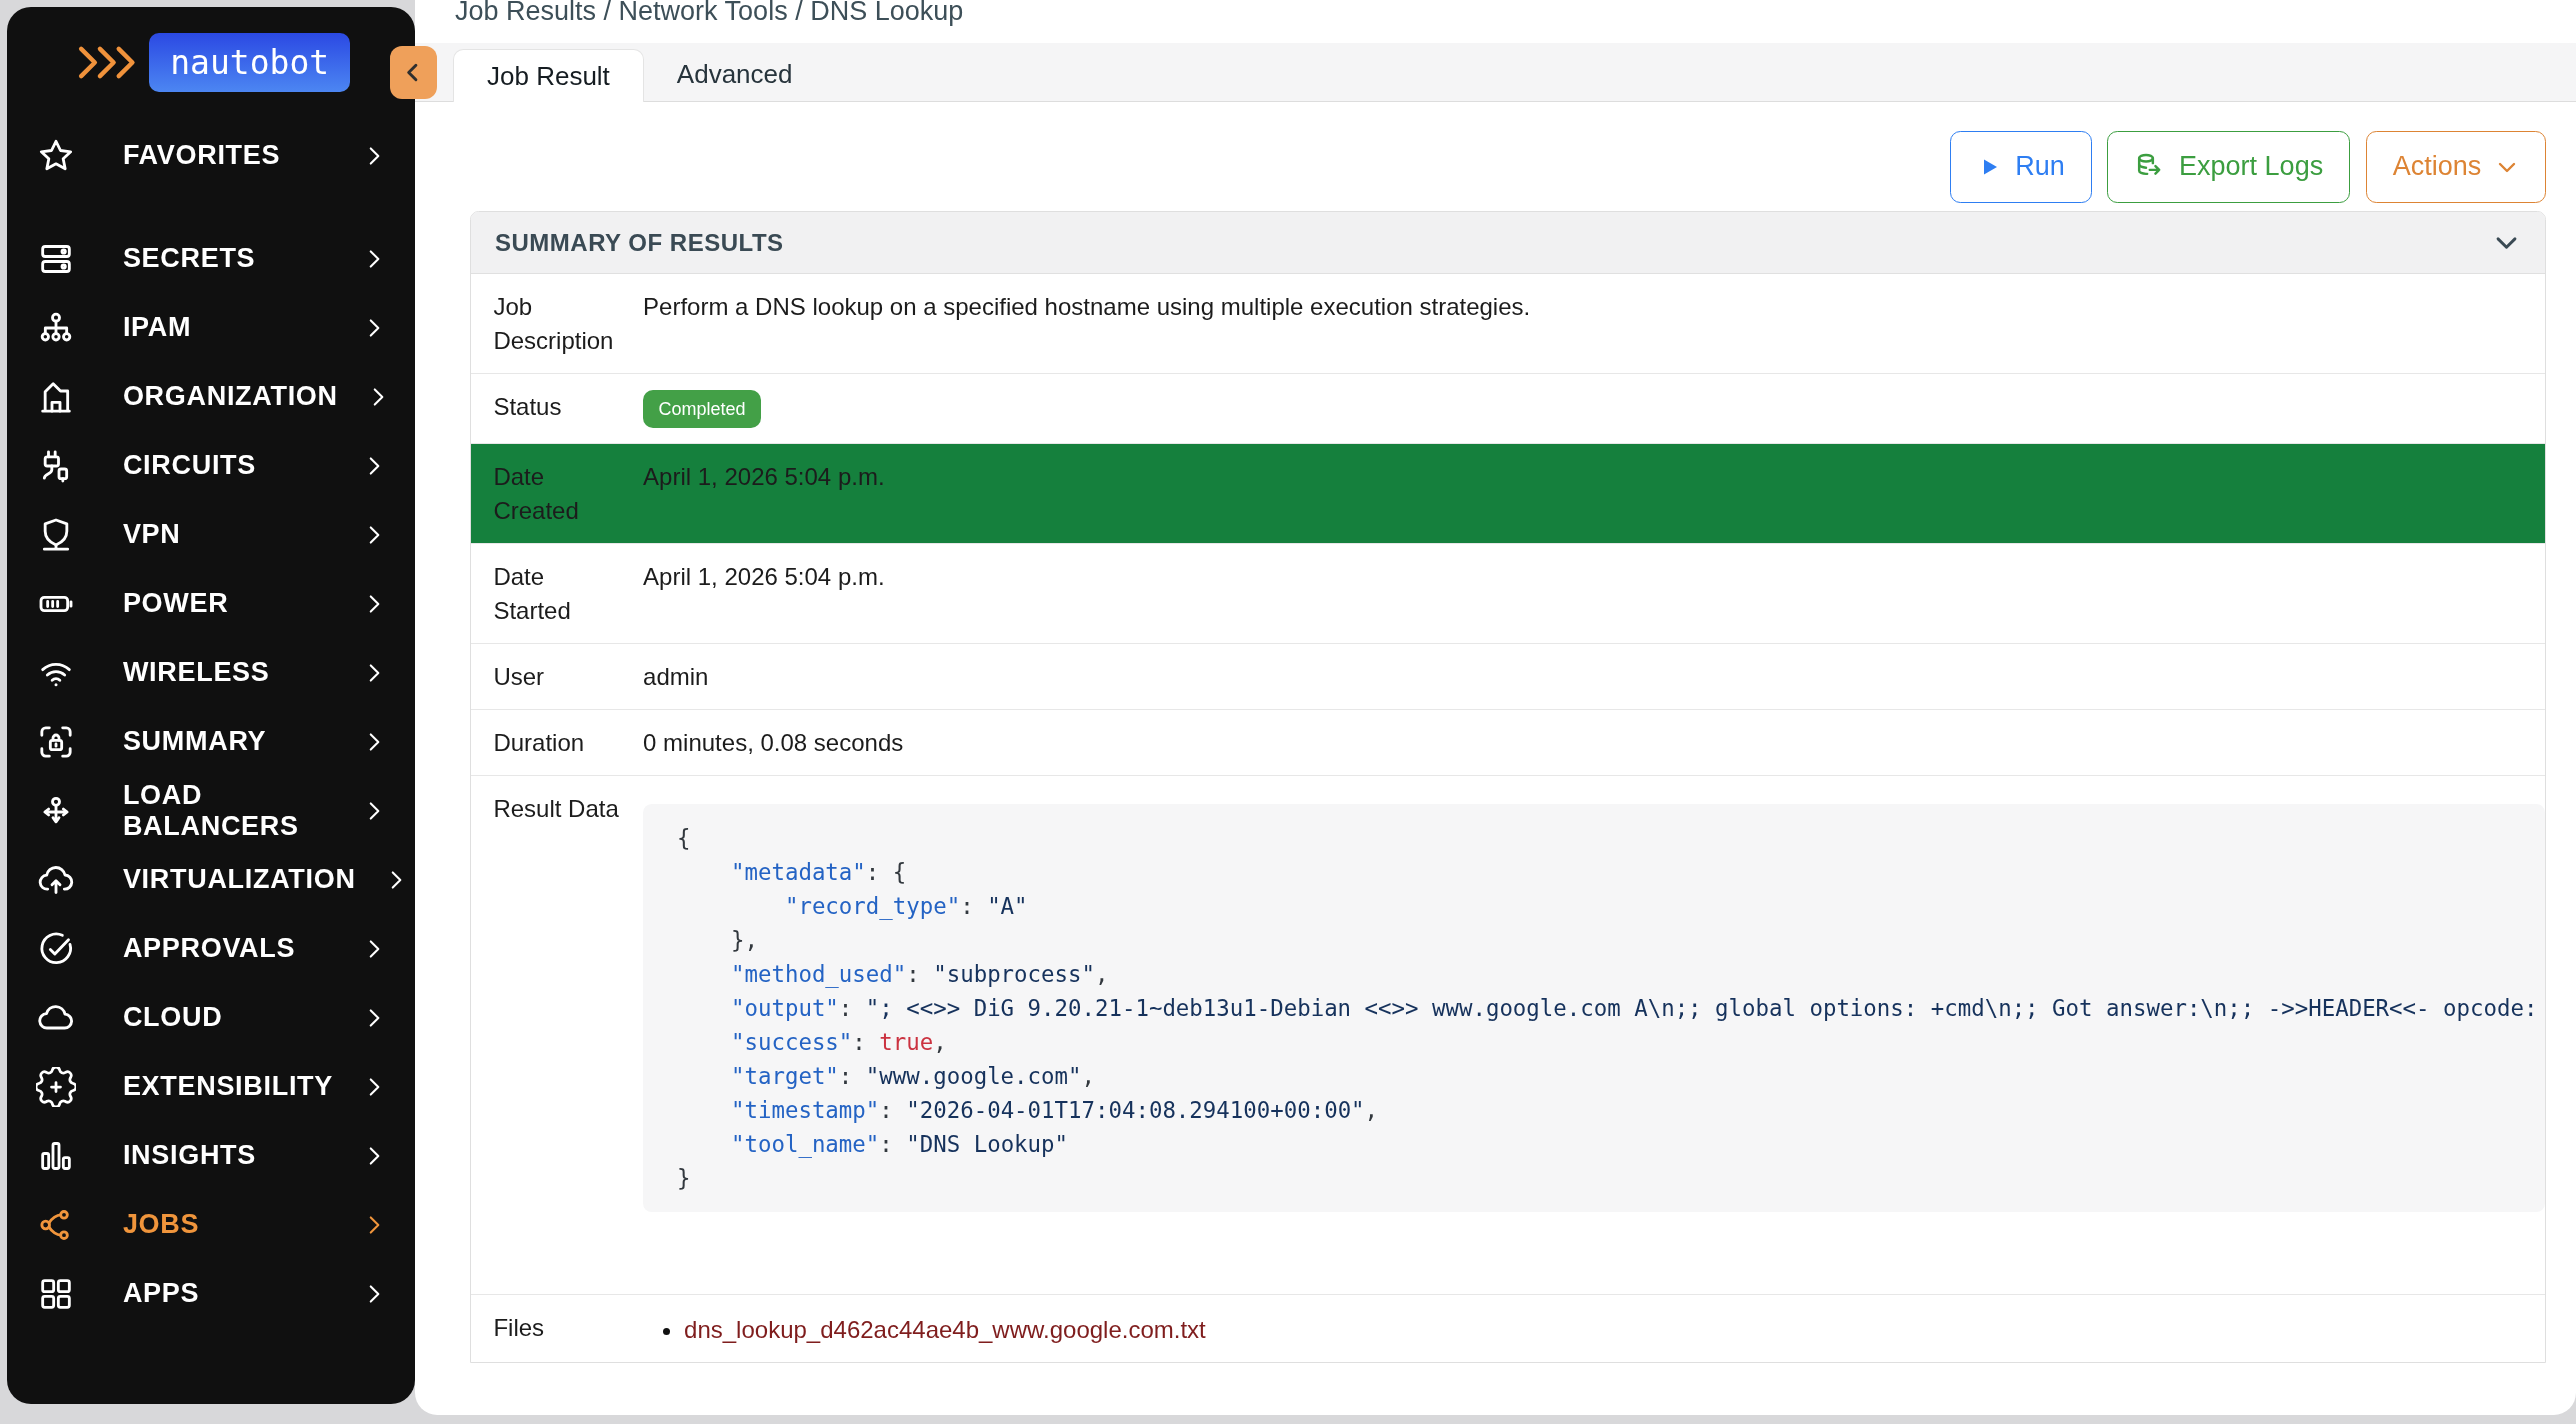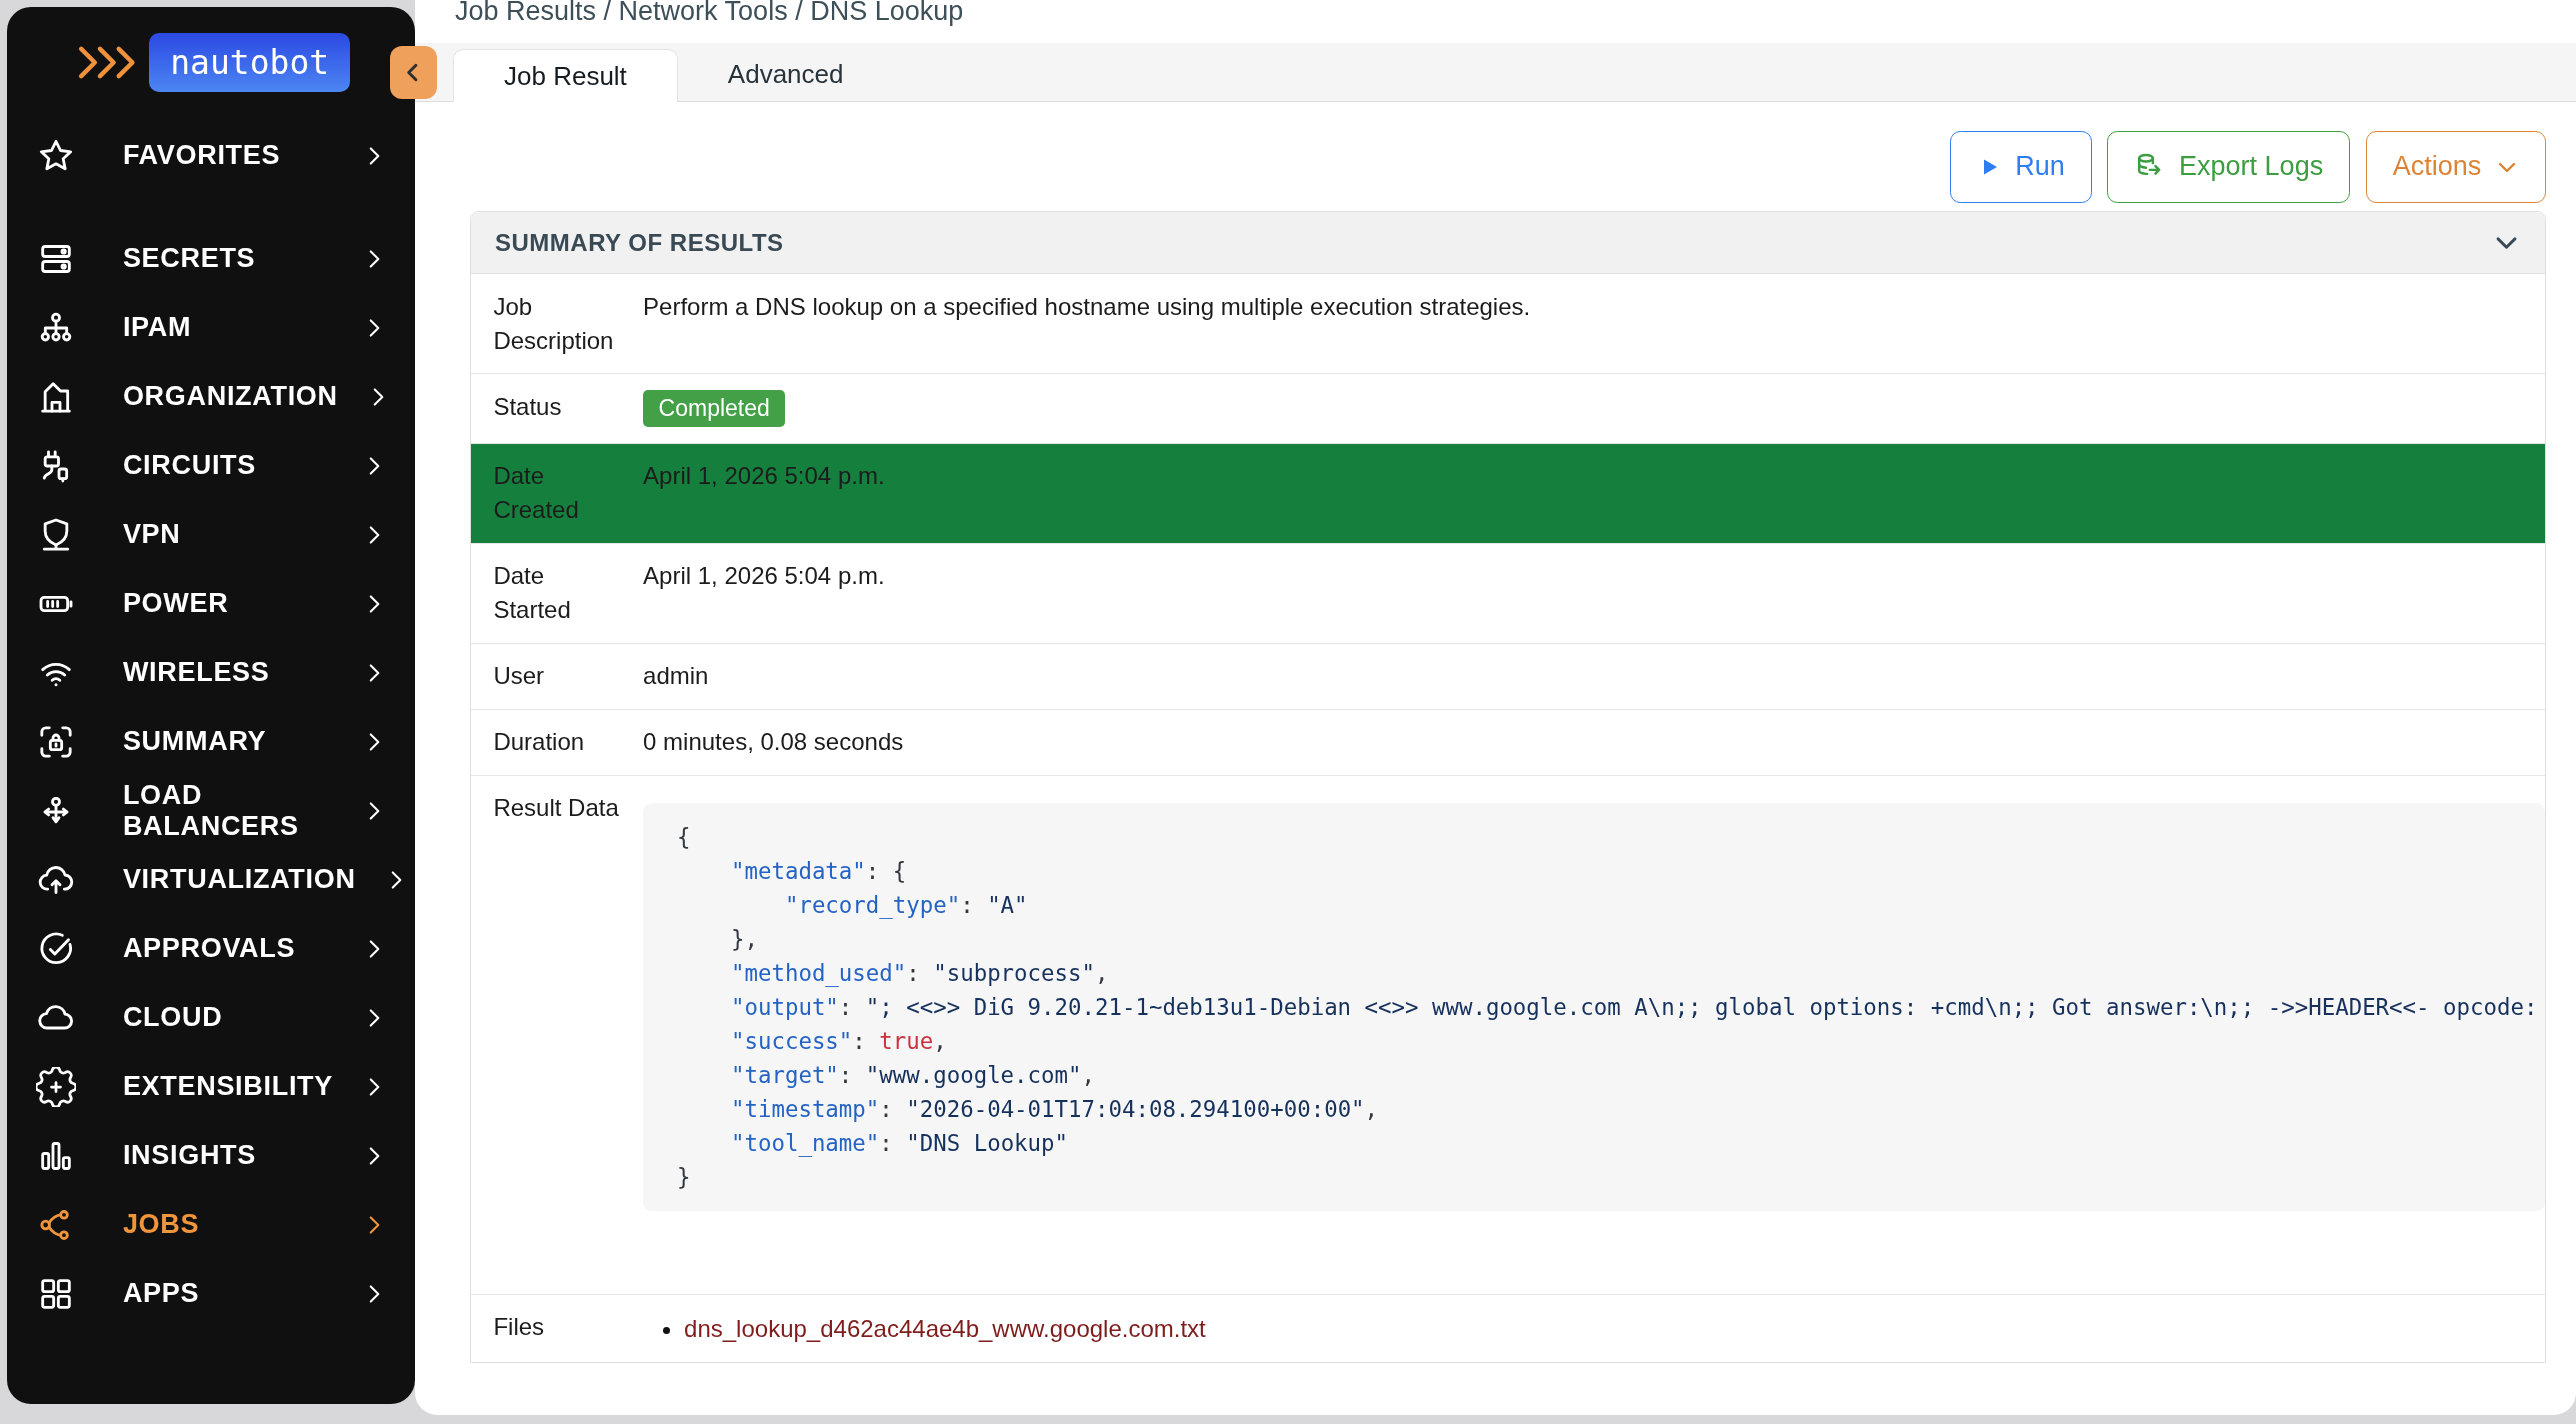--- a/index.html
+++ b/index.html
@@ -6,21 +6,21 @@
   html,body { width:2576px; height:1425px; overflow:hidden; }
   body { background:#d8d8da; font-family:"Liberation Sans","DejaVu Sans",sans-serif; color:#1d1d1d; }
   .app { position:relative; width:2576px; height:1425px; }
 
   
   .main { position:absolute; left:415px; top:0; right:0; height:1415px; background:#fff;
           border-radius:0 0 22.4px 22.4px; overflow:hidden; z-index:1; }
   .breadcrumb { margin:-4.3px 0 0 40px; height:33px; font-size:27px; color:#3d4f58; }
   .tabbar { margin-top:13.8px; height:59px; background:#f5f5f6; border-bottom:1.7px solid #ddd;
             display:flex; align-items:flex-end; padding-left:38px; }
-  .tab { height:53px; line-height:52px; padding:0 50px; font-size:26px; color:#27343c; cursor:pointer; }
+  .tab { height:53px; line-height:52px; padding:0 33px; font-size:26px; color:#27343c; cursor:pointer; }
   .tab.active { background:#fff; border:1.7px solid #e4e4e4; border-bottom:none;
                 border-radius:10.3px 10.3px 0 0; margin-bottom:-1.7px; color:#151c21; }
   .content { padding:0 30px 0 55px; }
   .btnrow { margin-top:29px; display:flex; justify-content:flex-end; gap:15.5px; }
   .btn { height:72px; border-radius:10.3px; border:1.7px solid; background:#fff; font-size:27px;
          padding:0 26px; display:flex; align-items:center; gap:13.8px; cursor:pointer;
          font-family:inherit; }
   .btn svg { display:block; }
   .btn-run { color:#2e7ef2; border-color:#2e7ef2; }
   .btn-export { color:#3c9e40; border-color:#3c9e40; }
@@ -30,22 +30,22 @@
   .panel { margin-top:8.6px; border:1.7px solid #dfdfdf; border-radius:8.6px 8.6px 0 0; }
   .panel-header { height:62px; background:#f1f1f2; border-bottom:1.7px solid #e0e0e0;
                   border-radius:6.9px 6.9px 0 0; padding:0 24px; display:flex;
                   justify-content:space-between; align-items:center; }
   .panel-title { font-size:24px; font-weight:bold; color:#3a4a54; letter-spacing:0.5px; }
   .trow { display:flex; border-bottom:1.7px solid #e7e7e7; padding:15.5px 0 15.5px 22.4px; }
   .trow:last-child { border-bottom:none; }
   .trow.hl { background:#15803d; }
   .tlabel { width:129px; margin-right:20.7px; font-size:24px; line-height:34px; color:#1c1c1c; flex:none; }
   .tvalue { flex:1; font-size:24px; line-height:34px; color:#1c1c1c; min-width:0; }
-  .badge { display:inline-block; background:#43a047; color:#fff; border-radius:5px;
-           padding:3.4px 15.5px; font-size:23px; line-height:31px; }
+  .badge { display:inline-block; background:#43a047; color:#fff; border-radius:10px;
+           padding:3.4px 15.5px; font-size:18px; line-height:31px; }
   .codeblock { margin:12px 0 67px 0; background:#f6f6f7; border-radius:8.6px;
                padding:17px 0 17px 34px; font-family:"DejaVu Sans Mono",monospace;
                font-size:22.4px; line-height:34px; white-space:pre; overflow:hidden; }
   .tk-k { color:#2463c4; } .tk-s { color:#16325c; } .tk-p { color:#32383e; } .tk-b { color:#cb3240; }
   .filelist { margin:1.7px 0 0 0; padding-left:41px; list-style:disc; }
   .filelist li { font-size:24px; color:#111; }
   .filelist a { color:#7f1d1d; text-decoration:none; }
 
   
   .sidebar { position:absolute; left:6.9px; top:6.9px; width:408px; height:1397px;

